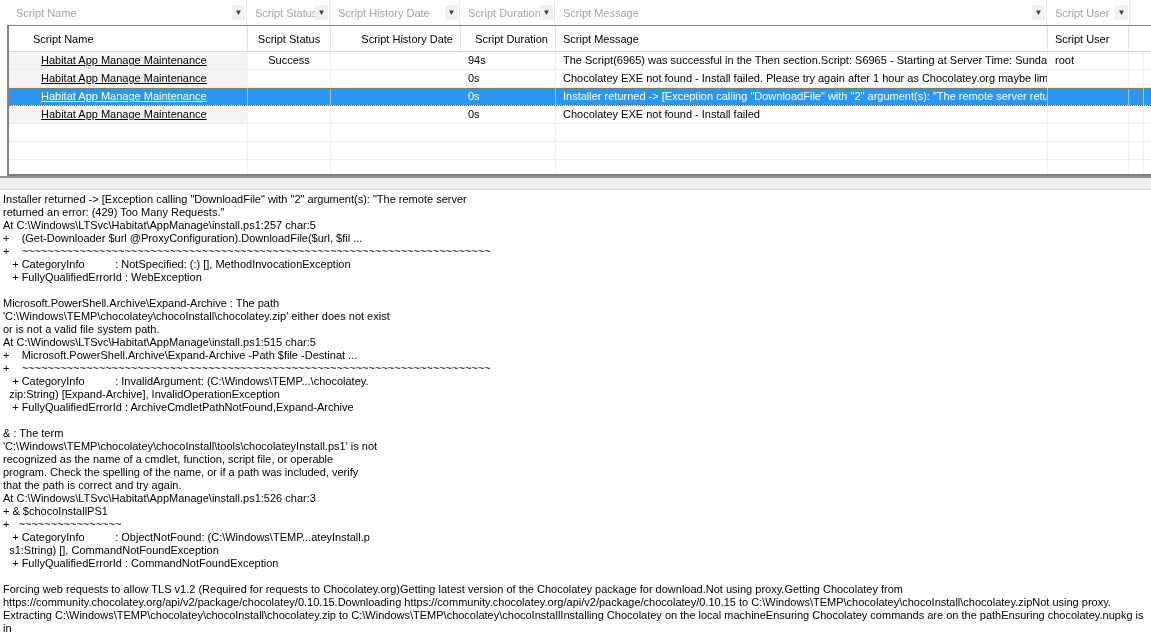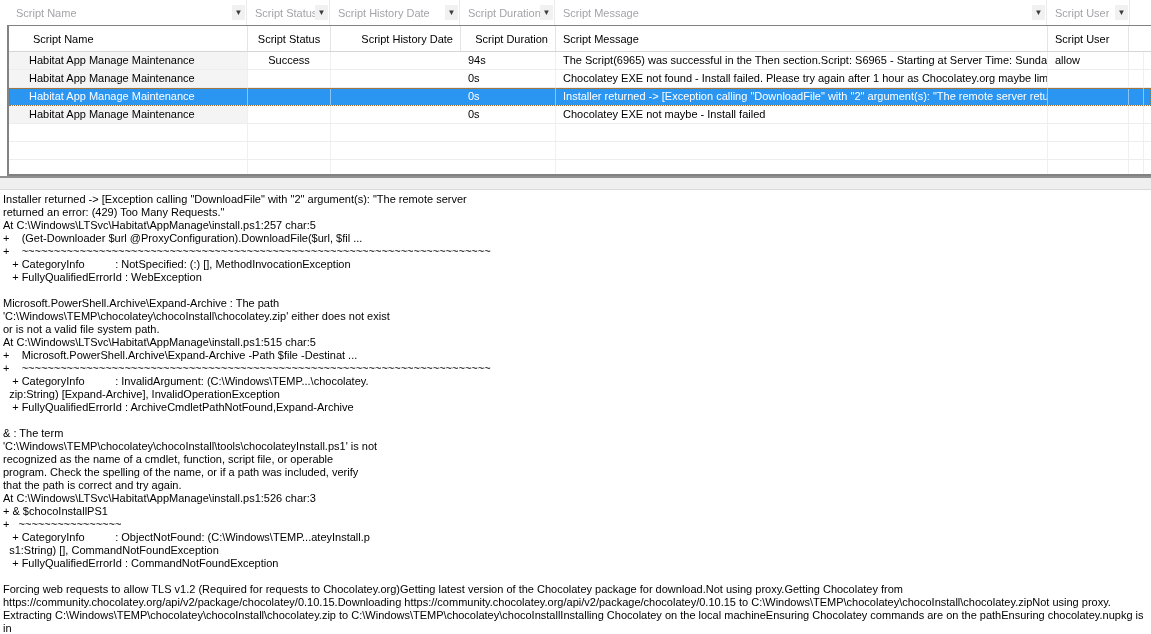--- a/index.html
+++ b/index.html
@@ -28,21 +28,21 @@
   .h-name{width:239px;padding-left:24px;}
   .h-status{width:83px;justify-content:center;}
   .h-date{width:130px;justify-content:flex-end;}
   .h-dur{width:95px;justify-content:flex-end;}
   .h-msg{width:492px;}
   .h-user{width:81px;}
   .h-fill,.c-fill{flex:1 1 auto;border-right:none;}
   .g-row{display:flex;height:17px;border-bottom:1px solid #ededed;background:#fff;}
   .g-cell{box-sizing:border-box;flex:none;line-height:16px;padding:0 7px;
           border-right:1px solid #f0f0f0;white-space:nowrap;overflow:hidden;}
-  .c-name{width:239px;padding-left:20px;background:#f4f4f4;}
+  .c-name{width:239px;padding-left:32px;background:#f4f4f4;text-decoration:underline;}
   .c-status{width:83px;text-align:center;}
   .c-date{width:130px;text-align:right;margin-top:24px;}
   .c-dur{width:95px;text-align:left;}
   .c-msg{width:492px;}
   .c-user{width:81px;}
   .g-row.selected{background:#2b95f2;color:#fff;outline:1px dotted #9c713a;outline-offset:-1px;}
   .g-row.selected .c-name{background:transparent;}
   .g-row.selected .g-cell{border-right-color:rgba(255,255,255,.45);border-bottom-color:transparent;}
   .g-row.empty .c-name{background:#fff;}
   
@@ -94,21 +94,21 @@
     <div class="h-cell h-user">Script User</div>
     <div class="h-cell h-fill"></div>
   </div>
 
   <div class="g-row">
     <div class="g-cell c-name">Habitat App Manage Maintenance</div>
     <div class="g-cell c-status">Success</div>
     <div class="g-cell c-date">8/29/2021 6:39:48 PM</div>
     <div class="g-cell c-dur">94s</div>
     <div class="g-cell c-msg">The Script(6965) was successful in the Then section.Script: S6965 - Starting at Server Time: Sunda...</div>
-    <div class="g-cell c-user">allow</div>
+    <div class="g-cell c-user">root</div>
     <div class="g-cell c-fill"></div>
   </div>
 
   <div class="g-row">
     <div class="g-cell c-name">Habitat App Manage Maintenance</div>
     <div class="g-cell c-status"></div>
     <div class="g-cell c-date">8/29/2021 6:39:48 PM</div>
     <div class="g-cell c-dur">0s</div>
     <div class="g-cell c-msg">Chocolatey EXE not found - Install failed.  Please try again after 1 hour as Chocolatey.org maybe limit...</div>
     <div class="g-cell c-user"></div>
@@ -123,21 +123,21 @@
     <div class="g-cell c-msg">Installer returned -&gt; [Exception calling "DownloadFile" with "2" argument(s): "The remote server retur...</div>
     <div class="g-cell c-user"></div>
     <div class="g-cell c-fill"></div>
   </div>
 
   <div class="g-row">
     <div class="g-cell c-name">Habitat App Manage Maintenance</div>
     <div class="g-cell c-status"></div>
     <div class="g-cell c-date">9/29/2021 6:39:04 PM</div>
     <div class="g-cell c-dur">0s</div>
-    <div class="g-cell c-msg">Chocolatey EXE not maybe - Install failed</div>
+    <div class="g-cell c-msg">Chocolatey EXE not found - Install failed</div>
     <div class="g-cell c-user"></div>
     <div class="g-cell c-fill"></div>
   </div>
 
   <div class="g-row empty">
     <div class="g-cell c-name"></div>
       <div class="g-cell c-status"></div>
     <div class="g-cell c-date"></div>
       <div class="g-cell c-dur"></div>
     <div class="g-cell c-msg"></div>

